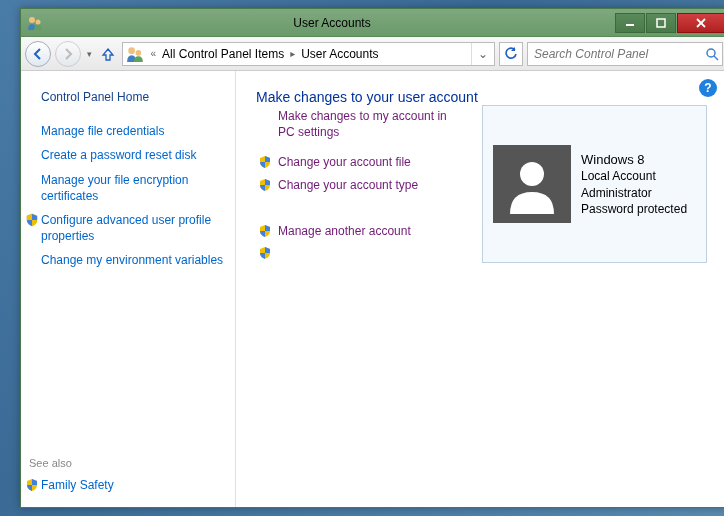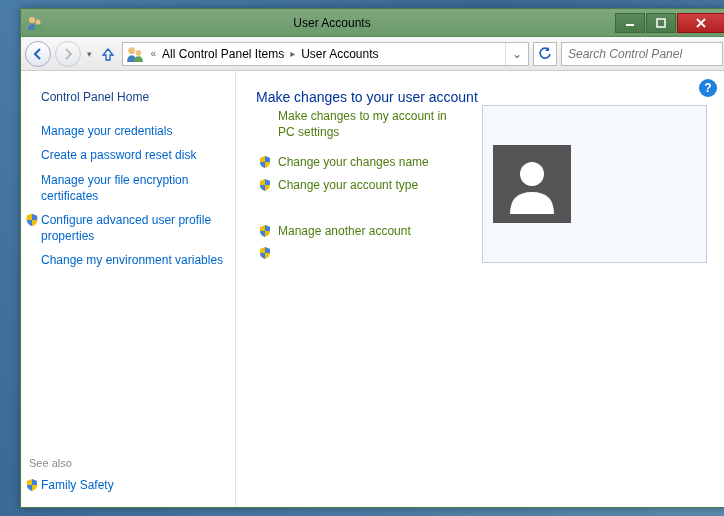--- a/index.html
+++ b/index.html
@@ -16,37 +16,37 @@
   .nav-btn { width: 26px; height: 26px; border: 1px solid #aab; border-radius: 50%; background: linear-gradient(#fff, #e0e8f0); display: flex; align-items: center; justify-content: center; cursor: pointer; }
   .nav-btn.disabled { opacity: 0.5; cursor: default; }
   .nav-chev { font-size: 9px; color: #666; padding: 0 2px; }
   .nav-up { width: 20px; height: 20px; display: flex; align-items: center; justify-content: center; cursor: pointer; }
   .breadcrumb { flex: 1; height: 24px; border: 1px solid #bbb; background: #fff; display: flex; align-items: center; font-size: 12px; overflow: hidden; }
   .breadcrumb-icon { width: 18px; height: 18px; margin: 0 3px; flex-shrink: 0; }
   .breadcrumb-sep { color: #666; padding: 0 4px; font-size: 10px; }
   .breadcrumb-item { padding: 0 2px; cursor: pointer; white-space: nowrap; }
   .breadcrumb-dd { margin-left: auto; padding: 0 6px; color: #666; cursor: pointer; border-left: 1px solid #ddd; height: 100%; display: flex; align-items: center; }
   .refresh-btn { width: 24px; height: 24px; border: 1px solid #bbb; background: #fff; display: flex; align-items: center; justify-content: center; cursor: pointer; color: #2060c0; }
-  .search-box { width: 162px; height: 24px; border: 1px solid #bbb; background: #fff; display: flex; }
+  .search-box { width: 196px; height: 24px; border: 1px solid #bbb; background: #fff; display: flex; }
   .search-input { flex: 1; border: none; outline: none; font-size: 12px; color: #888; padding: 0 6px; font-style: italic; background: transparent; }
   .search-icon { width: 20px; color: #4080d0; display: flex; align-items: center; justify-content: center; }
   .content { display: flex; height: calc(100% - 62px); position: relative; }
   .sidebar { width: 215px; background: #fff; border-right: 1px solid #e0e0e0; padding: 14px 0 10px 0; display: flex; flex-direction: column; }
   .sidebar-main { flex: 1; }
   .sidebar-link { display: flex; align-items: flex-start; padding: 4px 10px 4px 20px; color: #0066cc; cursor: pointer; line-height: 1.35; }
   .sidebar-link.home { color: #15428b; font-size: 12px; padding-left: 20px; margin-bottom: 10px; }
   .sidebar-link.with-shield { padding-left: 4px; }
   .shield-icon { width: 14px; height: 14px; margin-right: 2px; margin-top: 1px; flex-shrink: 0; }
   .sidebar-seealso { color: #888; font-size: 11px; padding: 4px 10px 4px 8px; }
   .main { flex: 1; padding: 18px 20px; position: relative; }
   .help-btn { position: absolute; top: 8px; right: 10px; width: 18px; height: 18px; border-radius: 50%; background: #2080e0; color: #fff; font-weight: bold; font-size: 12px; display: flex; align-items: center; justify-content: center; cursor: pointer; }
   .main-heading { color: #003399; font-size: 14px; font-weight: normal; margin-bottom: 0; }
   .main-columns { display: flex; gap: 16px; }
   .main-links { flex: 1; }
-  .main-link { display: flex; align-items: flex-start; color: #4d7c0f; cursor: pointer; padding: 3px 0 3px 22px; line-height: 1.35; }
+  .main-link { display: flex; align-items: flex-start; color: #701a75; cursor: pointer; padding: 3px 0 3px 22px; line-height: 1.35; }
   .main-link.plain { padding-left: 22px; }
   .main-link.with-shield { padding-left: 2px; }
   .main-link .shield-icon { margin-right: 6px; }
   .link-group-gap { height: 24px; }
   .account-card { width: 225px; border: 1px solid #c0d0e0; background: #f4f9fe; padding: 10px; display: flex; align-items: center; gap: 10px; }
   .avatar { width: 78px; height: 78px; background: #555; display: flex; align-items: center; justify-content: center; }
   .avatar svg { width: 60px; height: 60px; }
   .account-info { font-size: 12px; color: #000; line-height: 1.35; }
   .account-name { font-size: 13px; }
 </style>
@@ -129,21 +129,21 @@
           </svg>
         </span>
     </div>
   </div>
 
   <div class="content">
     <div class="help-btn">?</div>
     <div class="sidebar">
       <div class="sidebar-main">
         <div class="sidebar-link home">Control Panel Home</div>
-        <div class="sidebar-link">Manage your credentials</div>
+        <div class="sidebar-link">Manage file credentials</div>
         <div class="sidebar-link">Create a password reset disk</div>
         <div class="sidebar-link">Manage your file encryption certificates</div>
         <div class="sidebar-link with-shield">
           <span class="shield-icon"><svg viewBox="0 0 14 14">
                 <path d="M7 1 L12 3 L12 7 Q12 11 7 13 Q2 11 2 7 L2 3 Z" fill="#f0c000" stroke="#a08000" stroke-width="0.5"></path>
                 <path d="M7 1 L12 3 L12 7 L7 7 Z" fill="#4080e0"></path>
                 <path d="M7 7 L2 7 L2 3 L7 1 Z" fill="#f0c000"></path>
                 <path d="M7 7 L12 7 Q12 11 7 13 Z" fill="#f0c000"></path>
                 <path d="M7 7 L7 13 Q2 11 2 7 Z" fill="#4080e0"></path>
               </svg></span>
@@ -169,21 +169,21 @@
       <div class="main-columns">
         <div class="main-links">
           <div class="main-link plain">Make changes to my account in PC settings</div>
           <div style="height:8px"></div>
           <div class="main-link with-shield">
             <span class="shield-icon"><svg viewBox="0 0 14 14">
                   <path d="M7 1 L12 3 L12 7 Q12 11 7 13 Q2 11 2 7 L2 3 Z" fill="#f0c000"></path>
                   <path d="M7 1 L12 3 L12 7 L7 7 Z" fill="#4080e0"></path>
                   <path d="M7 7 L7 13 Q2 11 2 7 Z" fill="#4080e0"></path>
                 </svg></span>
-            <span>Change your changes name</span>
+            <span>Change your account file</span>
           </div>
           <div class="main-link with-shield">
             <span class="shield-icon"><svg viewBox="0 0 14 14">
                   <path d="M7 1 L12 3 L12 7 Q12 11 7 13 Q2 11 2 7 L2 3 Z" fill="#f0c000"></path>
                   <path d="M7 1 L12 3 L12 7 L7 7 Z" fill="#4080e0"></path>
                   <path d="M7 7 L7 13 Q2 11 2 7 Z" fill="#4080e0"></path>
                 </svg></span>
             <span>Change your account type</span>
           </div>
           <div class="link-group-gap"></div>
@@ -203,17 +203,23 @@
                 </svg></span>
           </div>
         </div>
         <div class="account-card">
           <div class="avatar">
             <svg viewBox="0 0 60 60">
                 <circle cx="30" cy="20" r="12" fill="#fff"></circle>
                 <path d="M8 60 Q8 38 30 38 Q52 38 52 60 Z" fill="#fff"></path>
               </svg>
           </div>
+          <div class="account-info">
+            <div class="account-name">Windows 8</div>
+            <div>Local Account</div>
+            <div>Administrator</div>
+            <div>Password protected</div>
+          </div>
         </div>
       </div>
     </div>
   </div>
 </div>
 
 </body></html>

